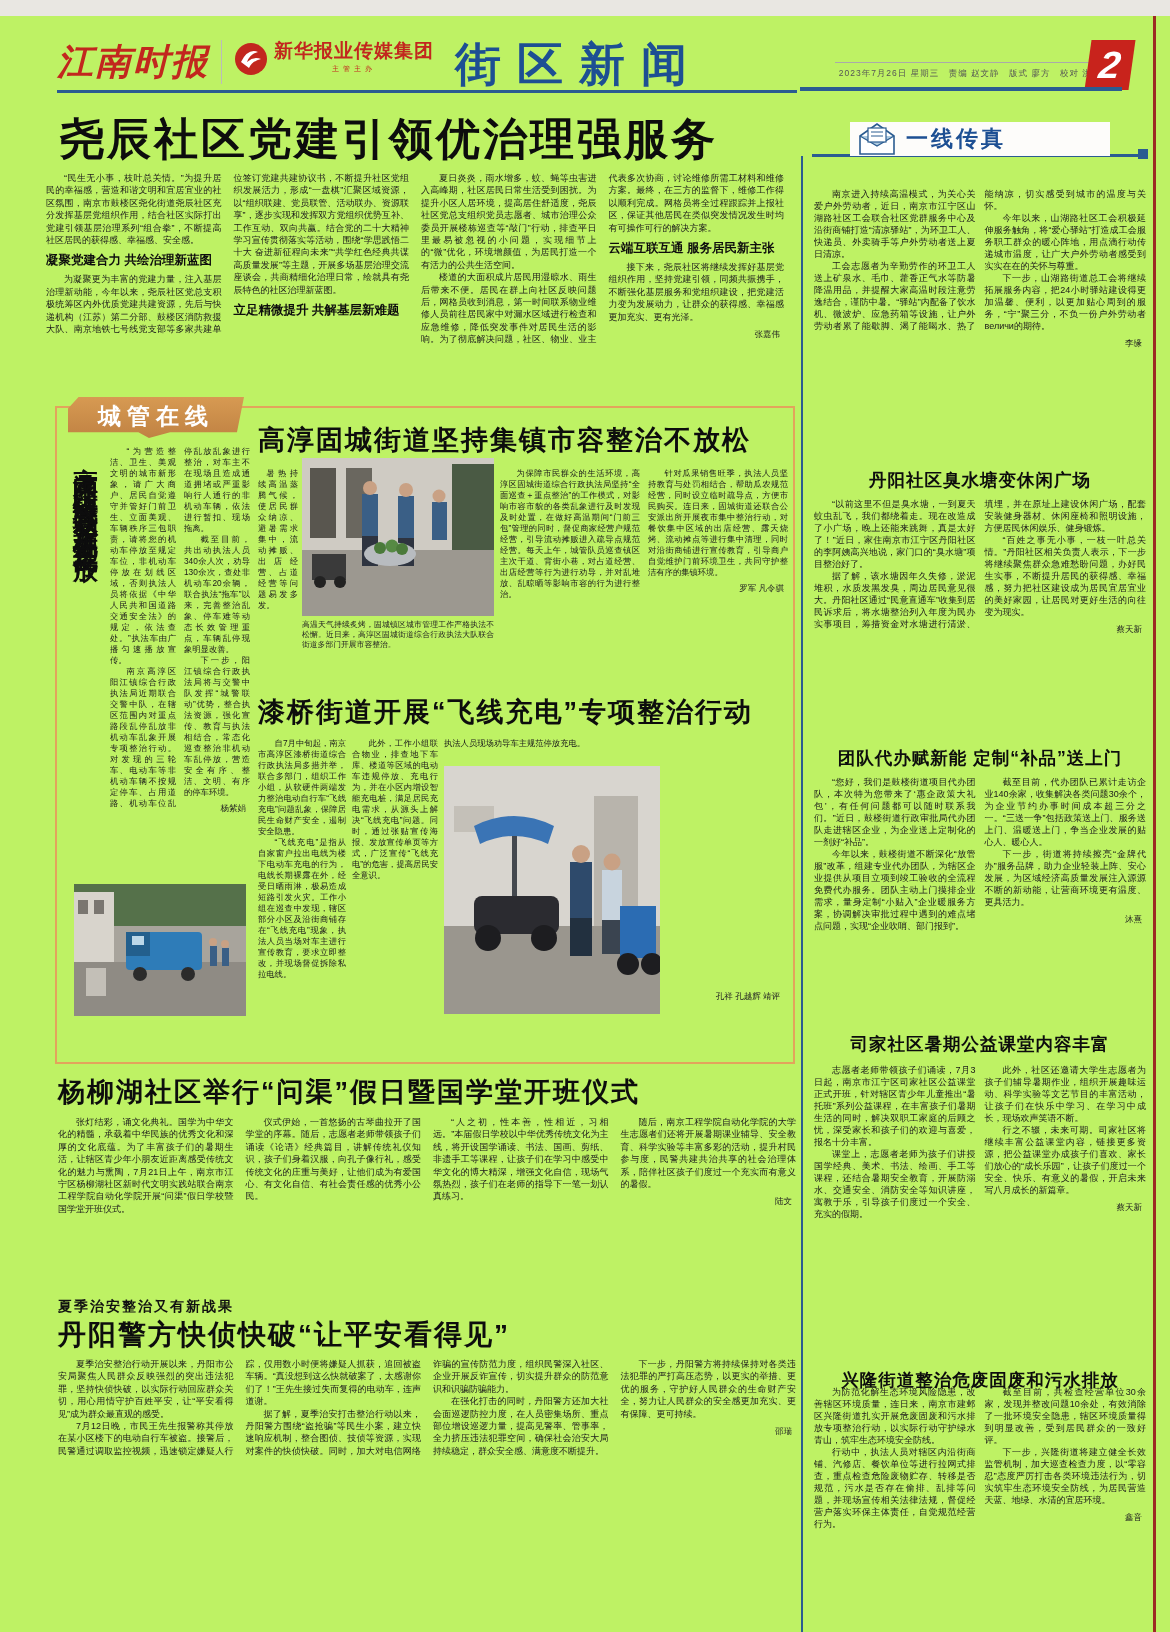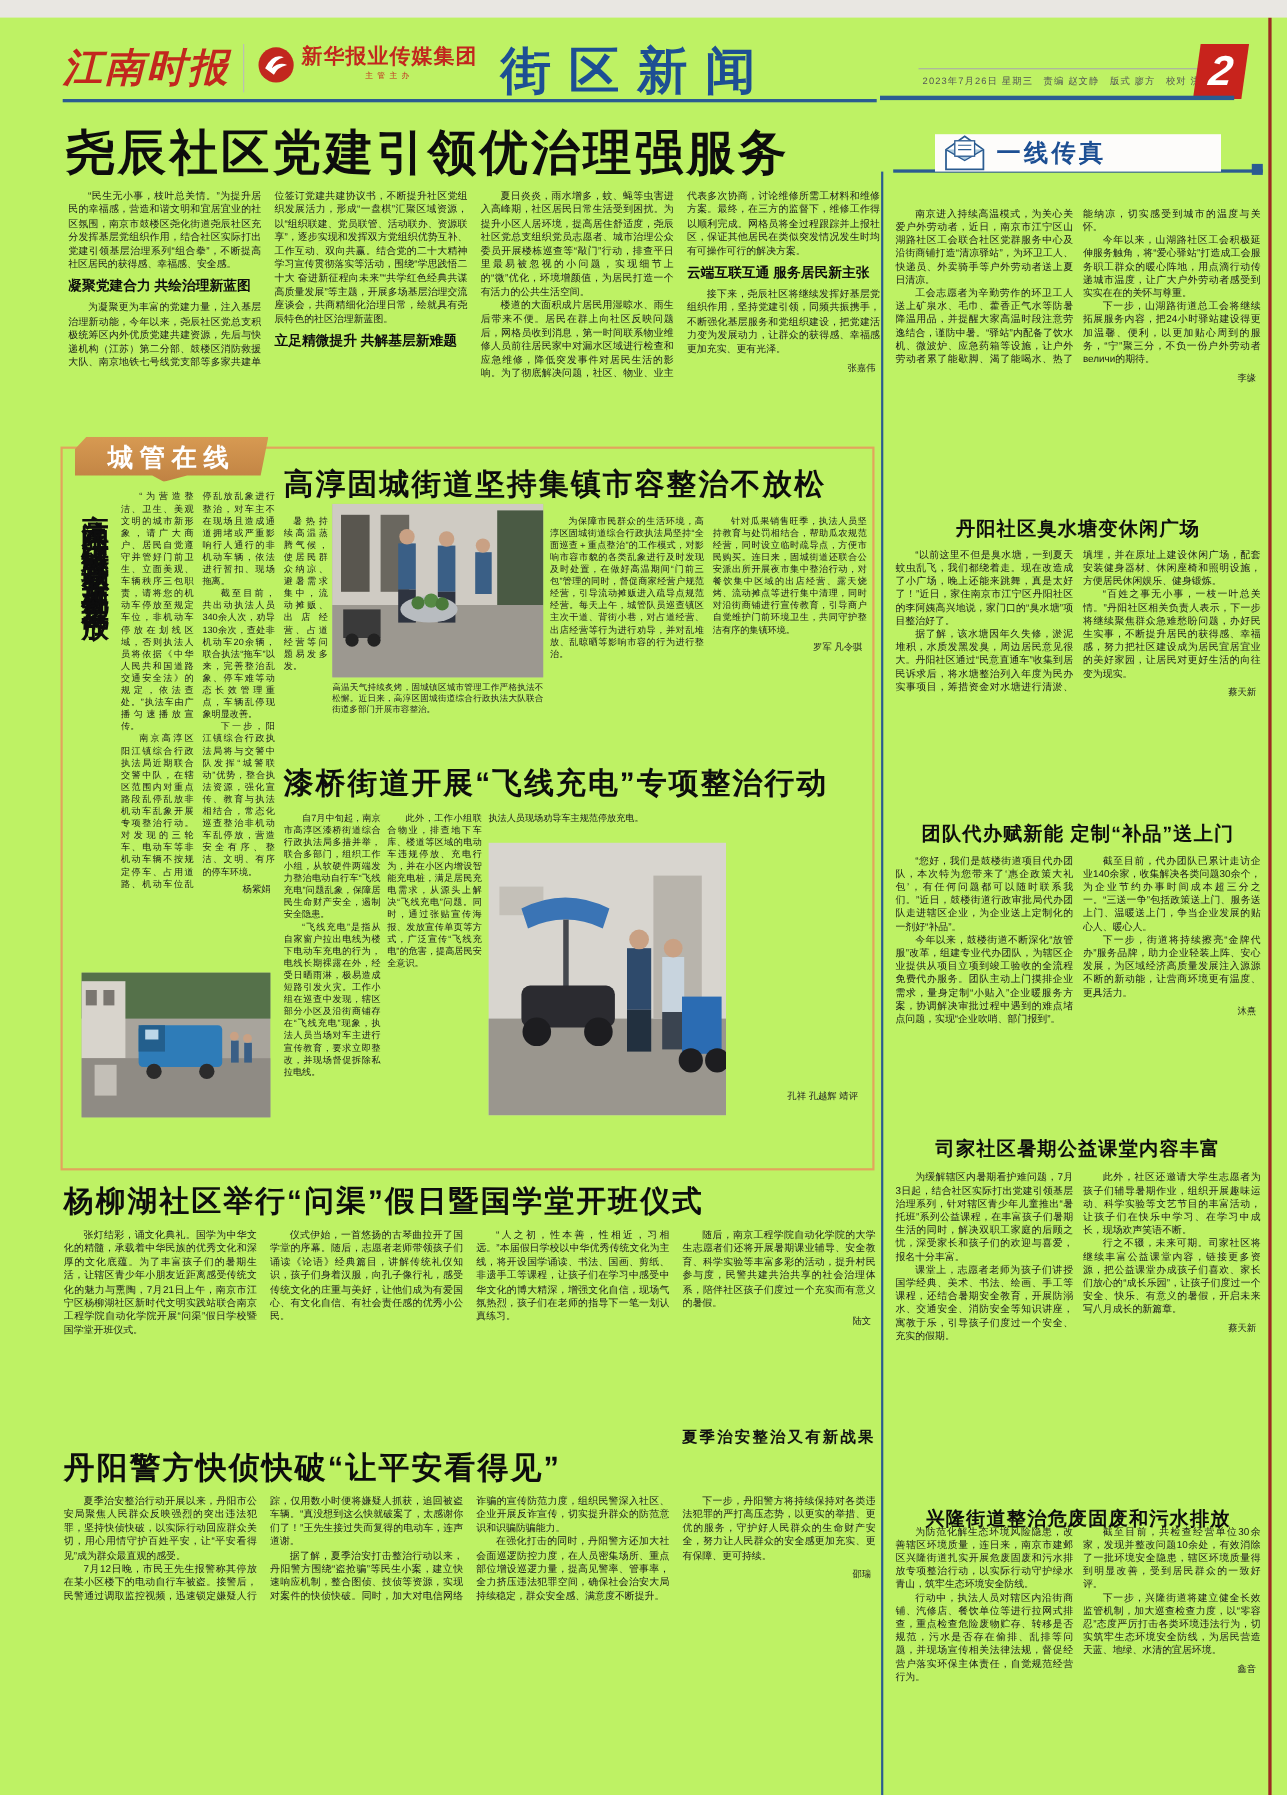--- a/index.html
+++ b/index.html
@@ -22,21 +22,21 @@
   .byline{text-align:right;font-size:8.5px;margin-top:5px;padding-right:4px;color:#222;text-indent:0;}
   .cols-4{column-count:4;column-gap:12px;}
   .cols-2{column-count:2;column-gap:9px;}
   .cg-box{border:2.5px solid #e2a45c;}
   .cg-badge{background:linear-gradient(180deg,#d79a52,#c08243);color:#fff;font-weight:bold;font-size:23px;letter-spacing:6px;padding:4px 30px 6px;clip-path:polygon(6% 0,100% 0,96% 86%,58% 86%,46% 100%,40% 86%,0 86%,0 28%);}
   .mid-headline{font-weight:900;font-size:27px;letter-spacing:2px;color:#0d0d0d;white-space:nowrap;}
   .vert-headline{writing-mode:vertical-rl;text-orientation:upright;font-weight:900;font-size:25px;letter-spacing:5px;color:#0d0d0d;}
   .small-text{font-size:8.3px;line-height:11px;text-align:justify;overflow:hidden;}
   .small-text p{margin:0;text-indent:2em;}
   .caption{font-size:7.8px;line-height:10.2px;text-align:justify;color:#222;overflow:hidden;}
-  .kicker{font-size:14px;font-weight:bold;text-align:right;letter-spacing:2px;color:#111;}
+  .kicker{font-size:14px;font-weight:bold;text-align:left;letter-spacing:2px;color:#111;}
   .sb-headline{font-weight:900;font-size:17.5px;letter-spacing:1px;text-align:center;color:#0d0d0d;white-space:nowrap;}
   .sb-body{font-size:9px;line-height:12px;text-align:justify;overflow:hidden;}
   .sb-body p{margin:0;text-indent:2em;}
   .fax-title{font-weight:900;font-size:22px;color:#1d4f93;letter-spacing:3px;}
   svg{display:block;}
 </style>
 </head>
 <body>
 
 <div id="page">
@@ -63,21 +63,21 @@
 
   <div class="abs pagenum" style="left:1088px;top:24px;">2</div>
 
   <div class="abs rule-blue" style="left:57px;top:74px;width:740px;height:3px;"></div>
   <div class="abs rule-blue" style="left:800px;top:71px;width:322px;height:4px;"></div>
 
   <div class="abs rule-blue" style="left:801px;top:140px;width:2px;height:1485px;"></div>
   <div class="abs rule-red" style="left:1153px;top:0;width:3px;height:1632px;"></div>
 
   <div class="abs lead-headline" style="left:60px;top:94px;">尧辰社区党建引领优治理强服务</div>
-  <div class="abs body-text cols-4" style="left:62px;top:156px;width:738px;height:222px;">
+  <div class="abs body-text cols-4" style="left:46px;top:156px;width:738px;height:222px;">
     <p>“民生无小事，枝叶总关情。”为提升居民的幸福感，营造和谐文明和宜居宜业的社区氛围，南京市鼓楼区尧化街道尧辰社区充分发挥基层党组织作用，结合社区实际打出党建引领基层治理系列“组合拳”，不断提高社区居民的获得感、幸福感、安全感。</p>
     <div class="subhead">凝聚党建合力 共绘治理新蓝图</div>
     <p>为凝聚更为丰富的党建力量，注入基层治理新动能，今年以来，尧辰社区党总支积极统筹区内外优质党建共建资源，先后与快递机构（江苏）第二分部、鼓楼区消防救援大队、南京地铁七号线党支部等多家共建单位签订党建共建协议书，不断提升社区党组织发展活力，形成“一盘棋”汇聚区域资源，以“组织联建、党员联管、活动联办、资源联享”，逐步实现和发挥双方党组织优势互补、工作互动、双向共赢。结合党的二十大精神学习宣传贯彻落实等活动，围绕“学思践悟二十大 奋进新征程向未来”“共学红色经典共谋高质量发展”等主题，开展多场基层治理交流座谈会，共商精细化治理日常，绘就具有尧辰特色的社区治理新蓝图。</p>
     <div class="subhead">立足精微提升 共解基层新难题</div>
     <p>夏日炎炎，雨水增多，蚊、蝇等虫害进入高峰期，社区居民日常生活受到困扰。为提升小区人居环境，提高居住舒适度，尧辰社区党总支组织党员志愿者、城市治理公众委员开展楼栋巡查等“敲门”行动，排查平日里最易被忽视的小问题，实现细节上的“微”优化，环境增颜值，为居民打造一个有活力的公共生活空间。</p>
     <p>楼道的大面积成片居民用湿晾水、雨生后带来不便。居民在群上向社区反映问题后，网格员收到消息，第一时间联系物业维修人员前往居民家中对漏水区域进行检查和应急维修，降低突发事件对居民生活的影响。为了彻底解决问题，社区、物业、业主代表多次协商，讨论维修所需工材料和维修方案。最终，在三方的监督下，维修工作得以顺利完成。网格员将全过程跟踪并上报社区，保证其他居民在类似突发情况发生时均有可操作可行的解决方案。</p>
     <div class="subhead">云端互联互通 服务居民新主张</div>
     <p>接下来，尧辰社区将继续发挥好基层党组织作用，坚持党建引领，同频共振携手，不断强化基层服务和党组织建设，把党建活力变为发展动力，让群众的获得感、幸福感更加充实、更有光泽。</p>
     <div class="byline">张嘉伟</div>
   </div>
@@ -242,21 +242,21 @@
   <div class="abs sb-body cols-2" style="left:814px;top:760px;width:332px;height:242px;">
     <p>“您好，我们是鼓楼街道项目代办团队，本次特为您带来了‘惠企政策大礼包’，有任何问题都可以随时联系我们。”近日，鼓楼街道行政审批局代办团队走进辖区企业，为企业送上定制化的一剂好“补品”。</p>
     <p>今年以来，鼓楼街道不断深化“放管服”改革，组建专业代办团队，为辖区企业提供从项目立项到竣工验收的全流程免费代办服务。团队主动上门摸排企业需求，量身定制“小贴入”企业暖服务方案，协调解决审批过程中遇到的难点堵点问题，实现“企业吹哨、部门报到”。</p>
     <p>截至目前，代办团队已累计走访企业140余家，收集解决各类问题30余个，为企业节约办事时间成本超三分之一。“三送一争”包括政策送上门、服务送上门、温暖送上门，争当企业发展的贴心人、暖心人。</p>
     <p>下一步，街道将持续擦亮“金牌代办”服务品牌，助力企业轻装上阵、安心发展，为区域经济高质量发展注入源源不断的新动能，让营商环境更有温度、更具活力。</p>
     <div class="byline">沐熹</div>
   </div>
 
   <div class="abs sb-headline" style="left:812px;top:1016px;width:336px;">司家社区暑期公益课堂内容丰富</div>
   <div class="abs sb-body cols-2" style="left:814px;top:1048px;width:332px;height:278px;">
-    <p>为缓解辖区内暑期看护难问题，7月3日起，结合社区实际打出党建引领基层治理系列，针对辖区青少年儿童推出“暑托班”系列公益课程，在丰富孩子们暑期生活的同时，解决双职工家庭的后顾之忧，深受家长和孩子们的欢迎与喜爱，报名十分丰富。</p>
+    <p>志愿者老师带领孩子们诵读，7月3日起，南京市江宁区司家社区公益课堂正式开班，针对辖区青少年儿童推出“暑托班”系列公益课程，在丰富孩子们暑期生活的同时，解决双职工家庭的后顾之忧，深受家长和孩子们的欢迎与喜爱，报名十分丰富。</p>
     <p>课堂上，志愿者老师为孩子们讲授国学经典、美术、书法、绘画、手工等课程，还结合暑期安全教育，开展防溺水、交通安全、消防安全等知识讲座，寓教于乐，引导孩子们度过一个安全、充实的假期。</p>
     <p>此外，社区还邀请大学生志愿者为孩子们辅导暑期作业，组织开展趣味运动、科学实验等文艺节目的丰富活动，让孩子们在快乐中学习、在学习中成长，现场欢声笑语不断。</p>
     <p>行之不辍，未来可期。司家社区将继续丰富公益课堂内容，链接更多资源，把公益课堂办成孩子们喜欢、家长们放心的“成长乐园”，让孩子们度过一个安全、快乐、有意义的暑假，开启未来写八月成长的新篇章。</p>
     <div class="byline">蔡天新</div>
   </div>
 
   <div class="abs sb-headline" style="left:812px;top:1352px;width:336px;">兴隆街道整治危废固废和污水排放</div>
   <div class="abs sb-body cols-2" style="left:814px;top:1370px;width:332px;height:252px;">
     <p>为防范化解生态环境风险隐患，改善辖区环境质量，连日来，南京市建邺区兴隆街道扎实开展危废固废和污水排放专项整治行动，以实际行动守护绿水青山，筑牢生态环境安全防线。</p>
     <p>行动中，执法人员对辖区内沿街商铺、汽修店、餐饮单位等进行拉网式排查，重点检查危险废物贮存、转移是否规范，污水是否存在偷排、乱排等问题，并现场宣传相关法律法规，督促经营户落实环保主体责任，自觉规范经营行为。</p>

